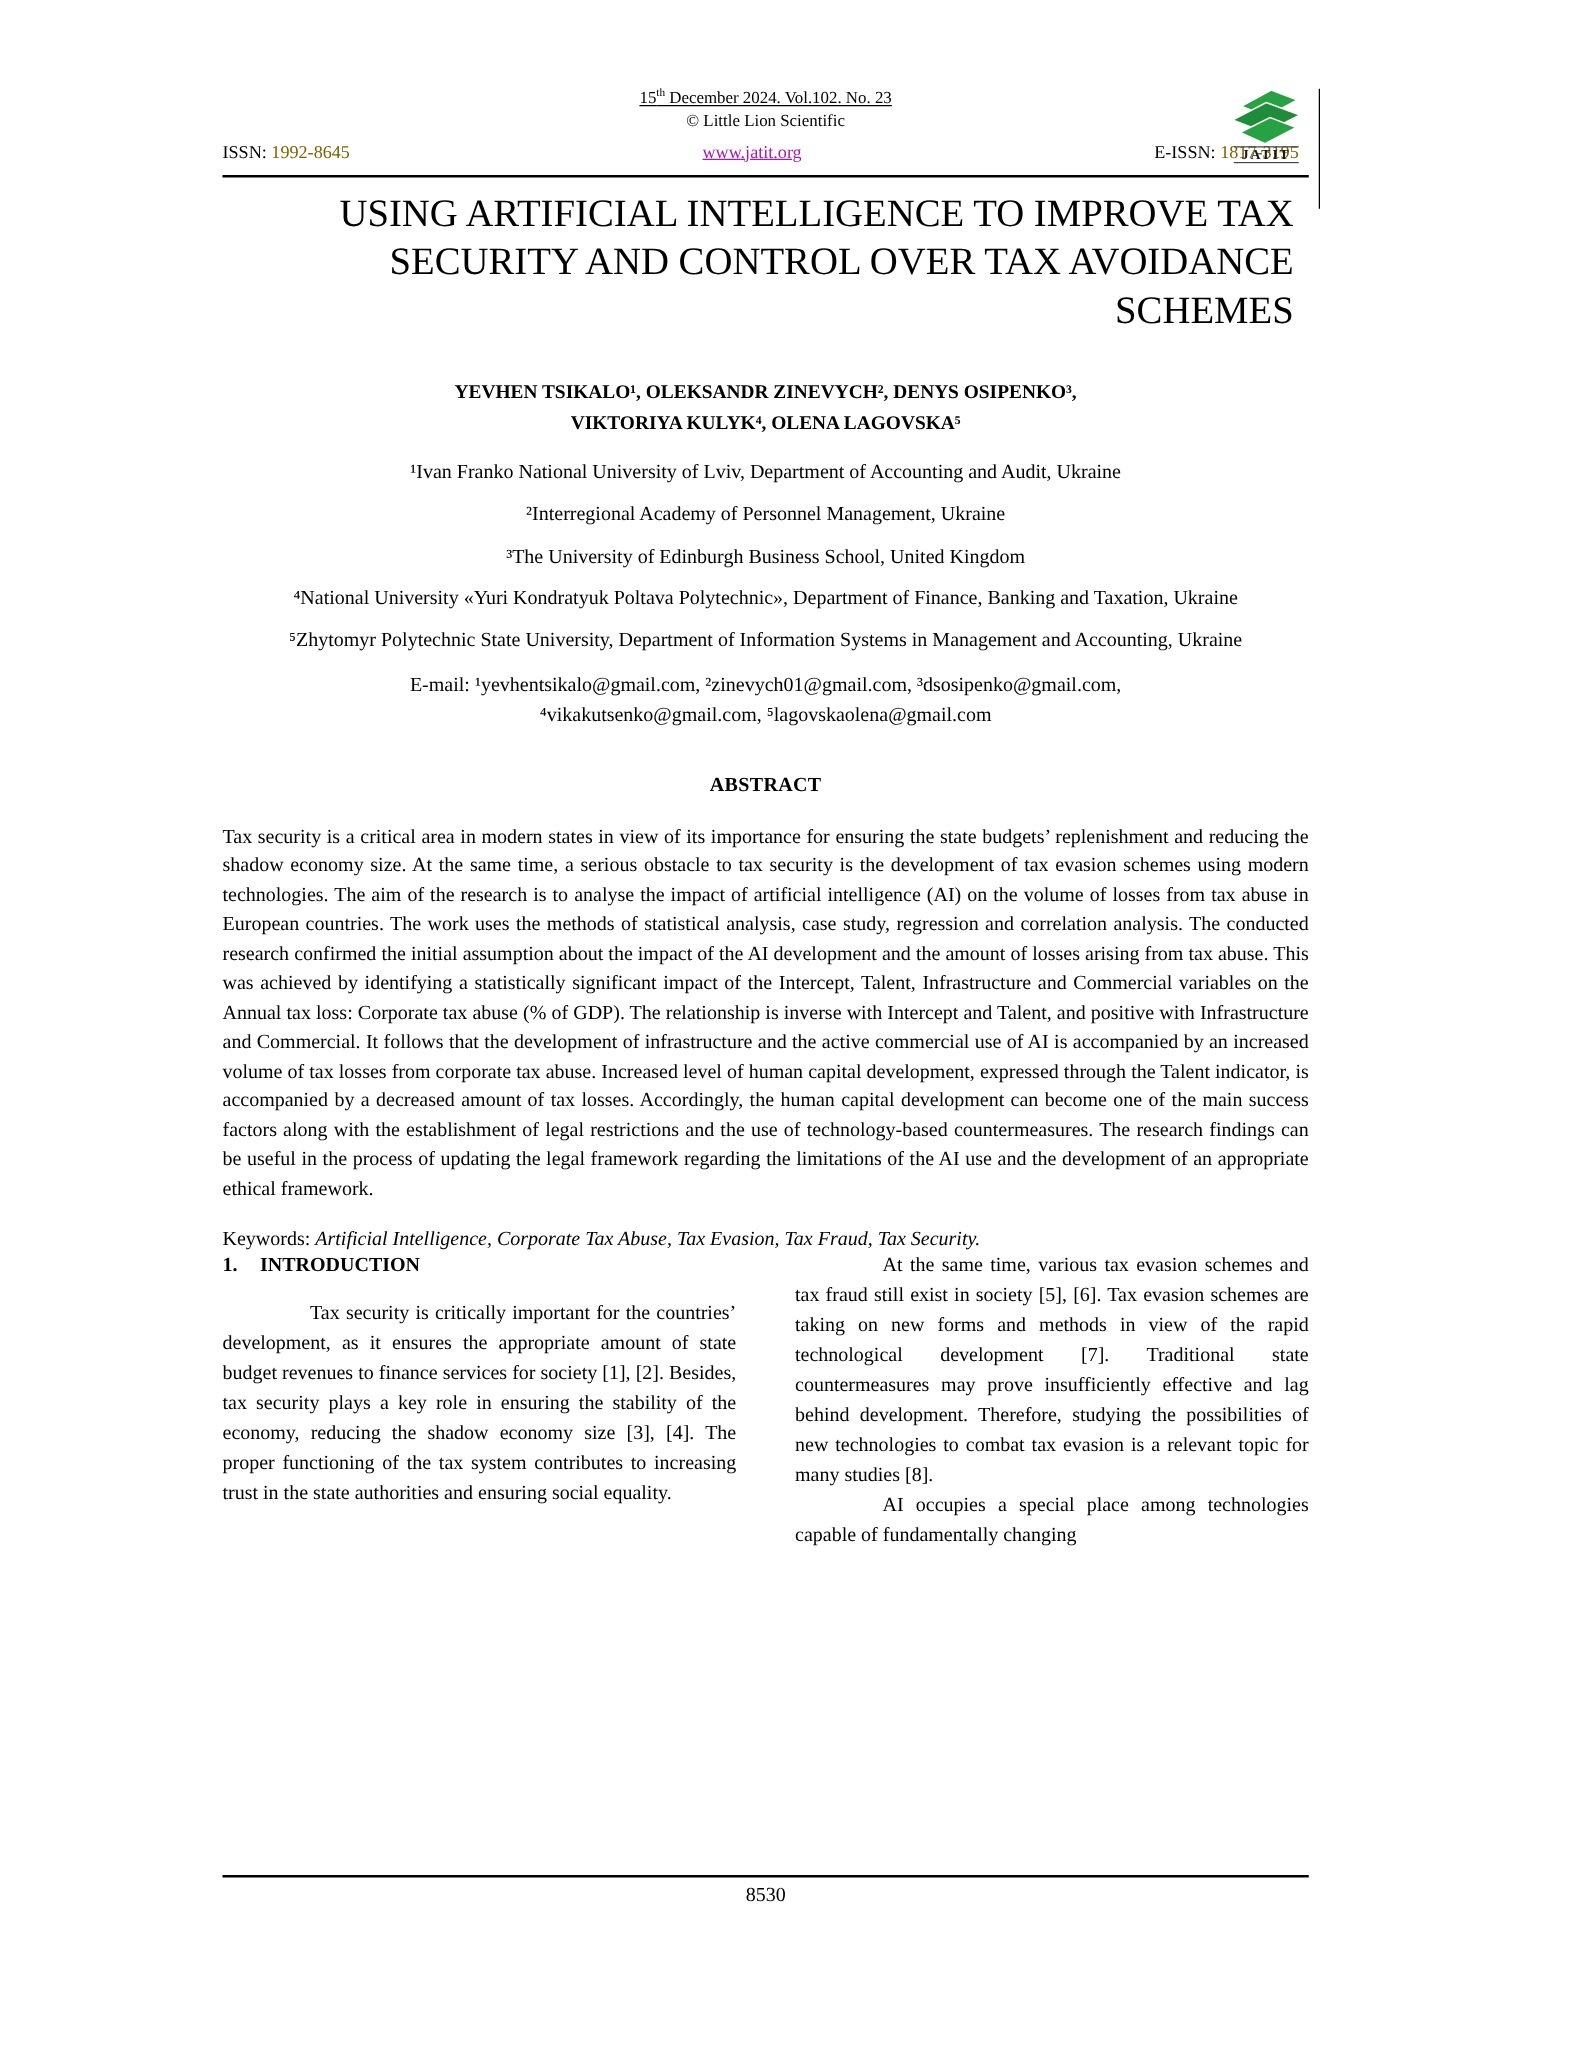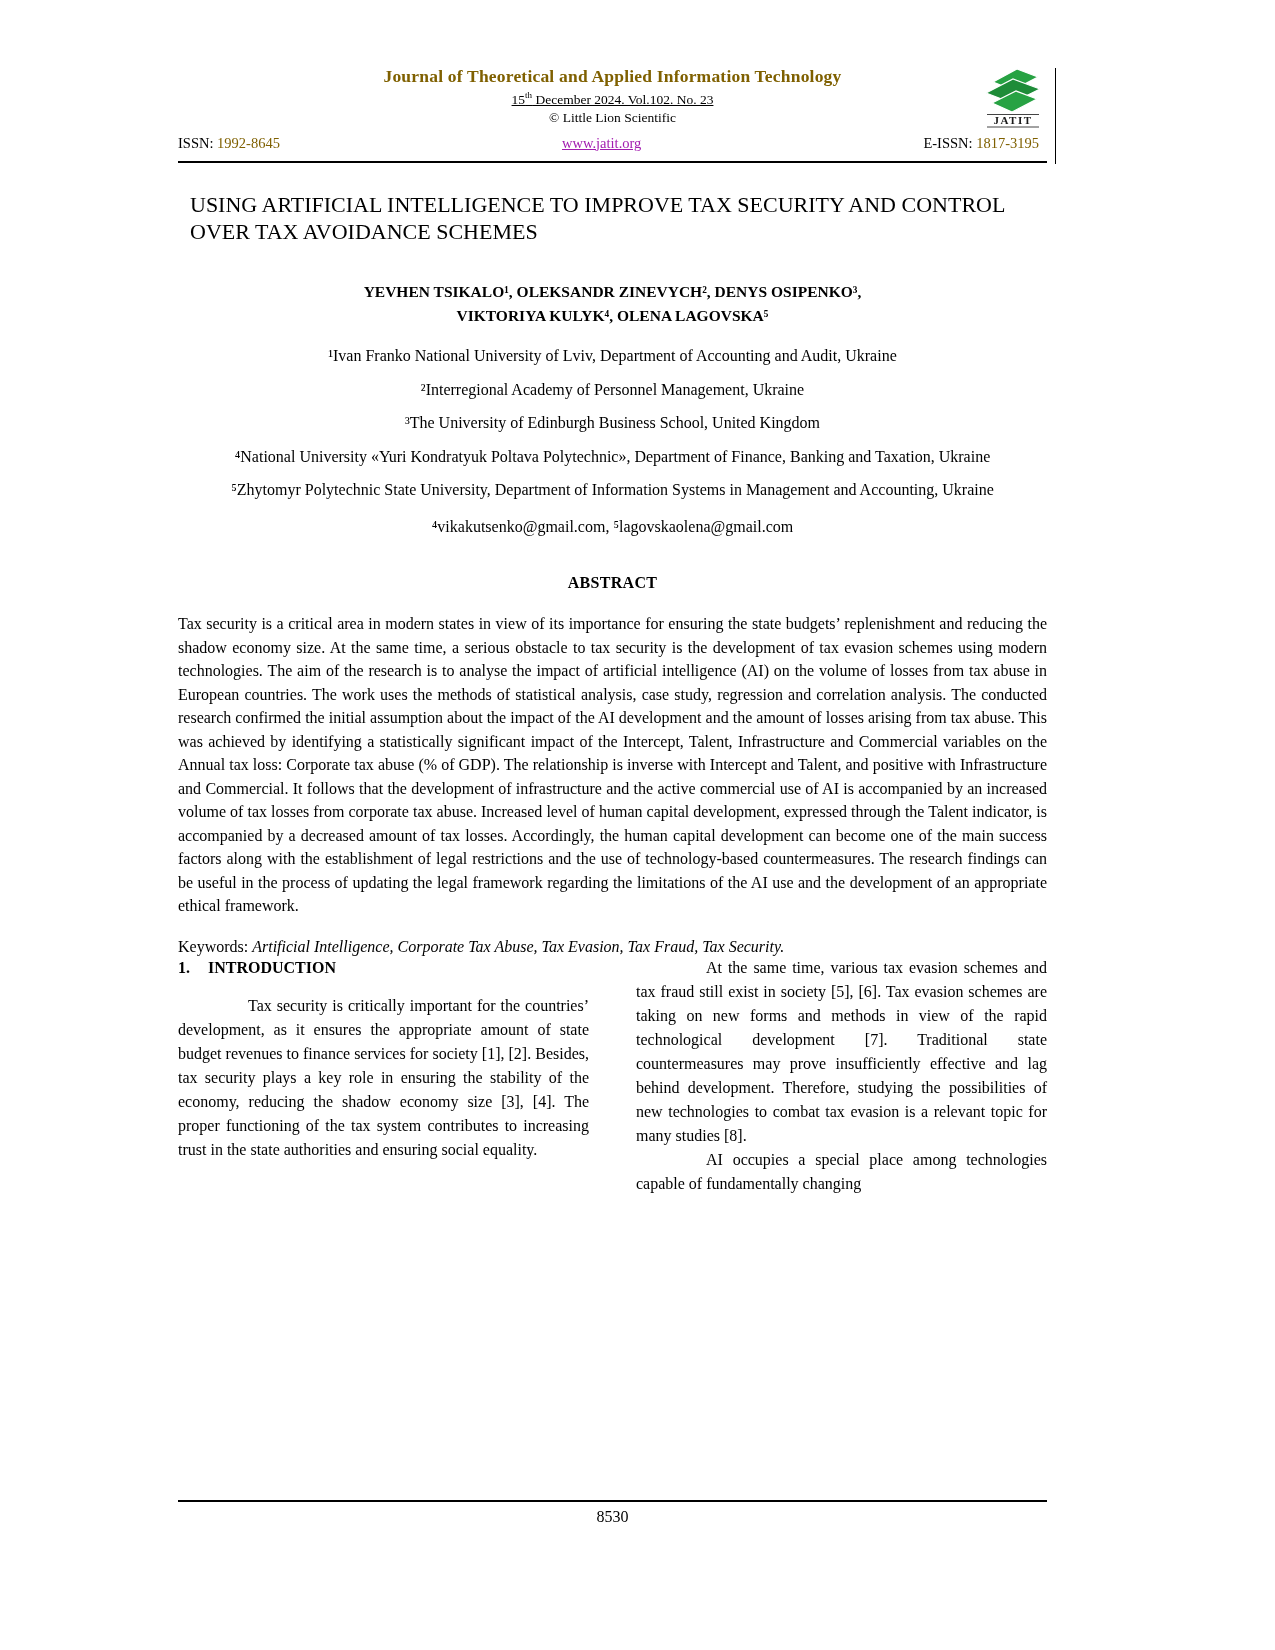--- a/index.html
+++ b/index.html
@@ -28,22 +28,22 @@
   }
   .issn-value { font-weight:normal; color:var(--accent,#7f6000); }
   .site-link { color:#a21caf; text-decoration:underline; cursor:pointer; }
   .logo-box { position:absolute; right:2px; top:0px; width:66px; height:62px; }
   .header-vline {
     position:absolute; right:-9px; top:2px; height:96px;
     border-left:1.5px solid #000;
   }
   
   .paper-title {
-    margin:28px auto 0 auto; max-width:845px;
-    text-align:left; font-size:22px; line-height:1.25; font-weight:normal;
+    margin:10px auto 0 auto; max-width:845px;
+    text-align:right; font-size:31px; line-height:1.25; font-weight:normal;
   }
   .authors {
     margin-top:34px; text-align:center; font-weight:bold;
     font-size:15.5px; line-height:1.6;
   }
   .affiliations {
     margin-top:10px; text-align:center; font-size:16px; line-height:2.1;
   }
   .emails { margin-top:8px; text-align:center; font-size:16px; line-height:1.45; }
   
@@ -65,21 +65,20 @@
     position:absolute; top:1500px; left:178px; width:869px;
     border-top:2.5px solid #000; text-align:center; padding-top:6px; font-size:16px;
   }
 </style>
 </head>
 <body>
 
 <div class="page">
 
   <div class="header">
-    <div class="journal-title">Journal of Theoretical and Applied Information Technology</div>
     <div class="date-line"><span>15</span><sup>th</sup><span> December 2024. Vol.102. No. 23</span></div>
     <div class="copyright-line">©  Little Lion Scientific</div>
 
     <div class="logo-box">
       <svg width="66" height="62" viewBox="0 0 66 62" xmlns="http://www.w3.org/2000/svg">
         <polygon points="14,16 38,3 59,11 34,24" fill="#27a243" stroke="#ffffff" stroke-width="1.2"></polygon>
         <polygon points="7,27 34,13 61,23 33,37" fill="#1e8c38" stroke="#ffffff" stroke-width="1.2"></polygon>
         <polygon points="13,37 37,25 58,33 33,46" fill="#27a243" stroke="#ffffff" stroke-width="1.2"></polygon>
         <line x1="8" y1="48.5" x2="60" y2="48.5" stroke="#444444" stroke-width="1"></line>
         <text x="34" y="58" font-size="11" font-weight="bold" text-anchor="middle" fill="#1a1a1a" letter-spacing="1.5">JATIT</text>
@@ -104,20 +103,21 @@
 
   <div class="affiliations">
     <div>¹Ivan Franko National University of Lviv, Department of Accounting and Audit, Ukraine</div>
     <div>²Interregional Academy of Personnel Management, Ukraine</div>
     <div>³The University of Edinburgh Business School, United Kingdom</div>
     <div>⁴National University «Yuri Kondratyuk Poltava Polytechnic», Department of Finance, Banking and Taxation, Ukraine</div>
     <div>⁵Zhytomyr Polytechnic State University, Department of Information Systems in Management and Accounting, Ukraine</div>
   </div>
 
   <div class="emails">
+    <div>E-mail:  ¹yevhentsikalo@gmail.com, ²zinevych01@gmail.com, ³dsosipenko@gmail.com,</div>
     <div>⁴vikakutsenko@gmail.com, ⁵lagovskaolena@gmail.com</div>
   </div>
 
   <div class="abstract-heading">ABSTRACT</div>
   <div class="abstract-body">Tax security is a critical area in modern states in view of its importance for ensuring the state budgets’ replenishment and reducing the shadow economy size. At the same time, a serious obstacle to tax security is the development of tax evasion schemes using modern technologies. The aim of the research is to analyse the impact of artificial intelligence (AI) on the volume of losses from tax abuse in European countries. The work uses the methods of statistical analysis, case study, regression and correlation analysis. The conducted research confirmed the initial assumption about the impact of the AI development and the amount of losses arising from tax abuse. This was achieved by identifying a statistically significant impact of the Intercept, Talent, Infrastructure and Commercial variables on the Annual tax loss: Corporate tax abuse (% of GDP). The relationship is inverse with Intercept and Talent, and positive with Infrastructure and Commercial. It follows that the development of infrastructure and the active commercial use of AI is accompanied by an increased volume of tax losses from corporate tax abuse. Increased level of human capital development, expressed through the Talent indicator, is accompanied by a decreased amount of tax losses. Accordingly, the human capital development can become one of the main success factors along with the establishment of legal restrictions and the use of technology-based countermeasures. The research findings can be useful in the process of updating the legal framework regarding the limitations of the AI use and the development of an appropriate ethical framework.</div>
 
   <div class="keywords-line">
     <span class="keywords-label">Keywords:</span>
     <span class="keywords-text">Artificial Intelligence, Corporate Tax Abuse, Tax Evasion, Tax Fraud, Tax Security.</span>
   </div>

